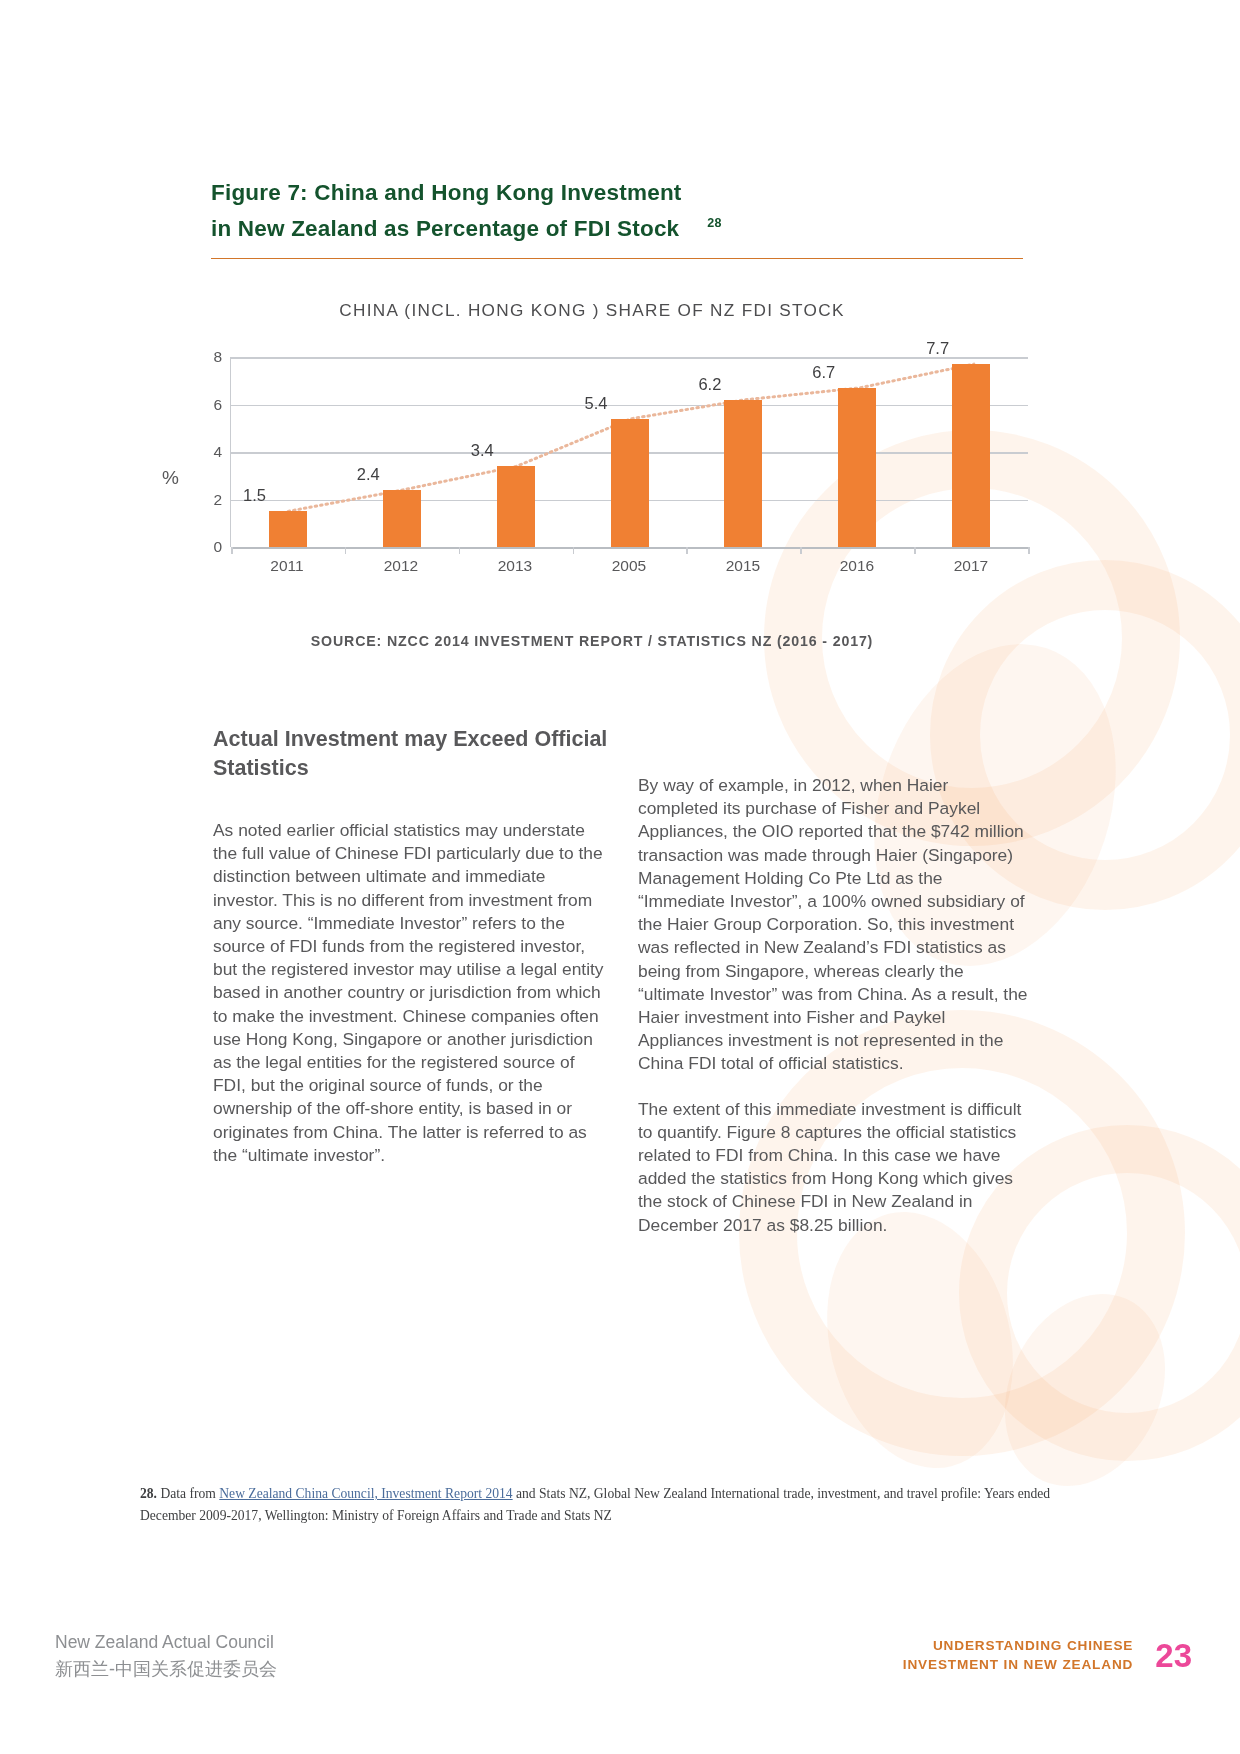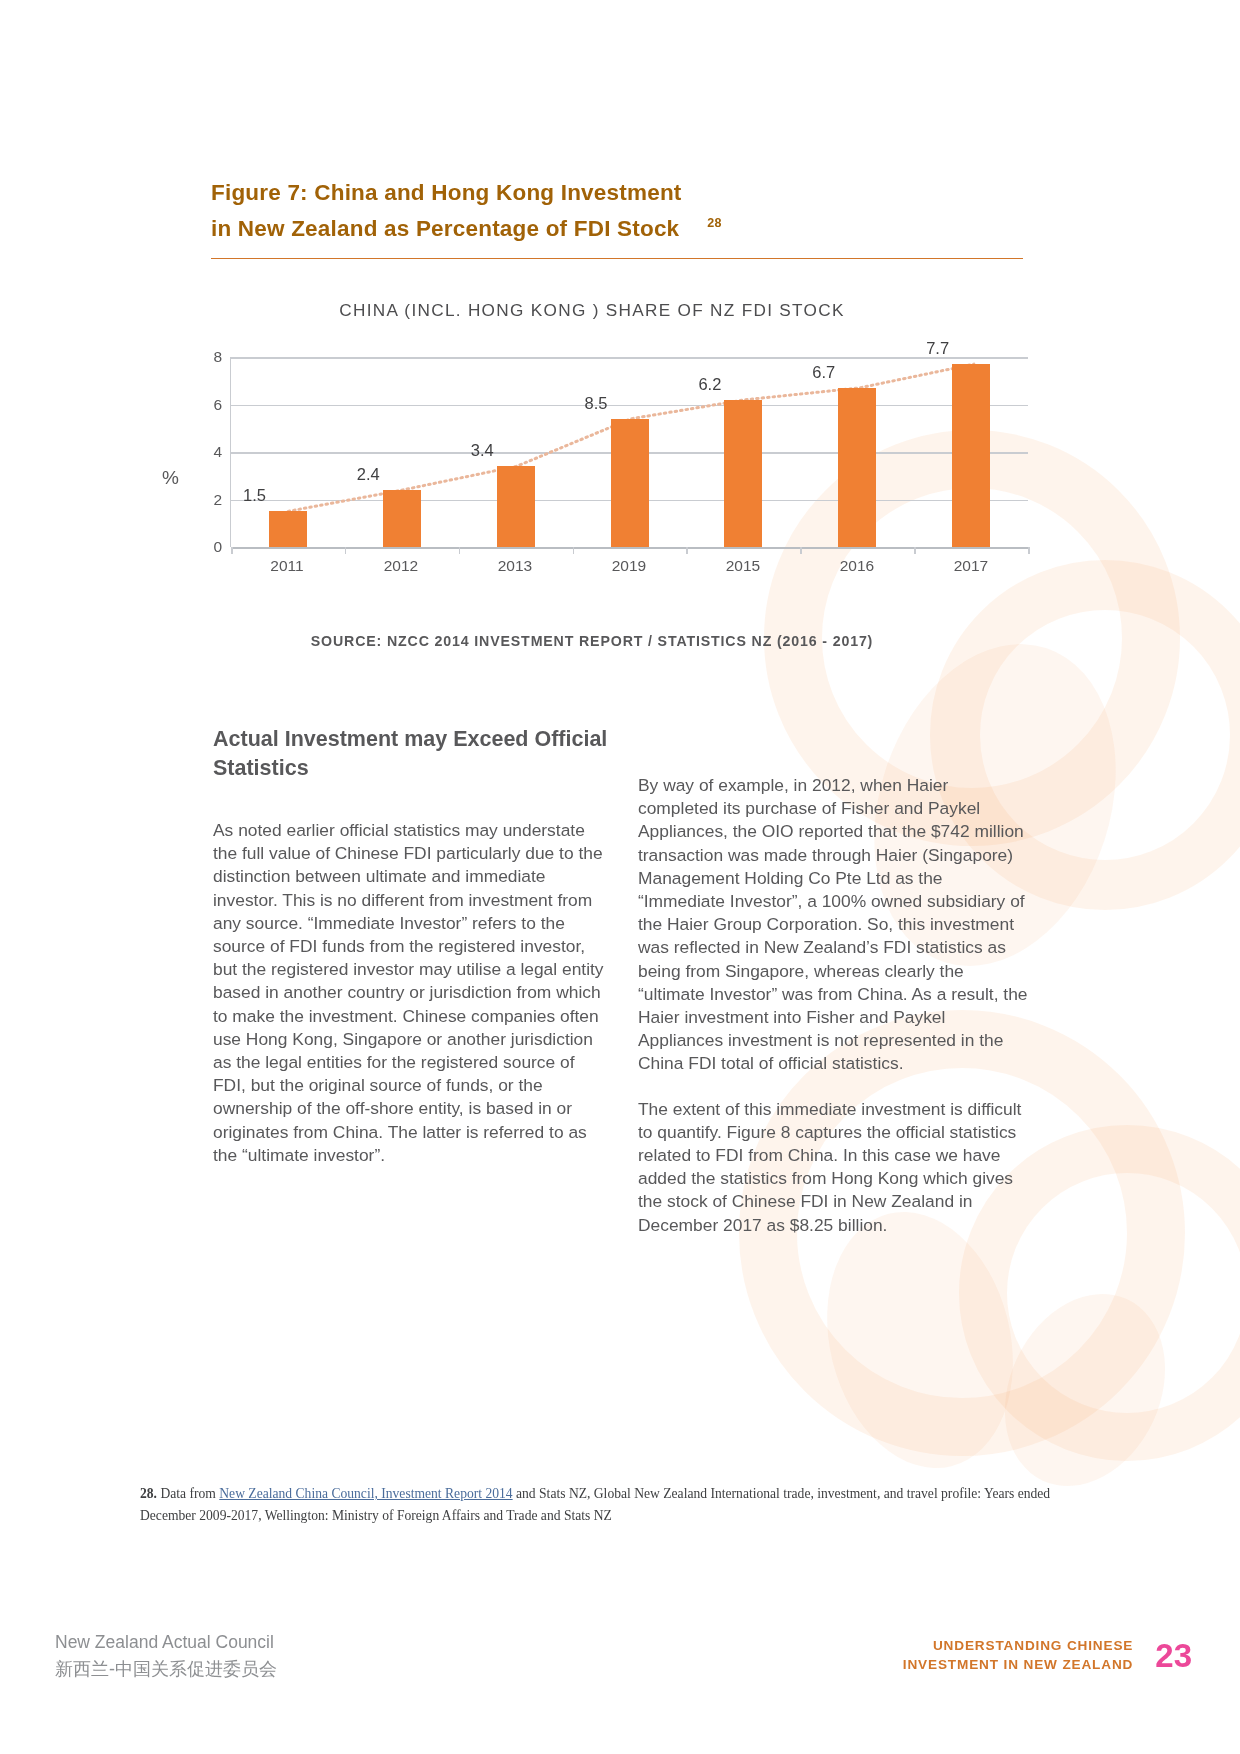--- a/index.html
+++ b/index.html
@@ -34,21 +34,21 @@
   .wm-blob.b3{width:150px;height:200px;right:80px;top:1290px;transform:rotate(25deg);}
 
   
   #page{position:relative;z-index:2;width:1240px;height:1754px;}
 
   
   #figure-head{
     position:absolute;left:211px;top:178px;width:812px;
   }
   .fig-title{
-    color:#a16207;
+    color:#14532d;
     font-size:22.5px;
     font-weight:bold;
     line-height:30px;
     letter-spacing:.2px;
   }
   .fig-title .sup{font-size:12.5px;vertical-align:super;font-weight:bold;margin-left:28px;}
   .fig-rule{
     margin-top:14px;
     border-top:1.6px solid #d2762a;
     width:812px;
@@ -215,21 +215,21 @@
             </div>
             <div class="bar-col">
               <div class="bar-val" style="bottom: 63px; left: 12px;">2.4</div>
               <div class="bar" style="height: 57px; background: rgb(240, 128, 51);"></div>
             </div>
             <div class="bar-col">
               <div class="bar-val" style="bottom: 86.75px; left: 12px;">3.4</div>
               <div class="bar" style="height: 80.75px; background: rgb(240, 128, 51);"></div>
             </div>
             <div class="bar-col">
-              <div class="bar-val" style="bottom: 134.25px; left: 12px;">8.5</div>
+              <div class="bar-val" style="bottom: 134.25px; left: 12px;">5.4</div>
               <div class="bar" style="height: 128.25px; background: rgb(240, 128, 51);"></div>
             </div>
             <div class="bar-col">
               <div class="bar-val" style="bottom: 153.25px; left: 12px;">6.2</div>
               <div class="bar" style="height: 147.25px; background: rgb(240, 128, 51);"></div>
             </div>
             <div class="bar-col">
               <div class="bar-val" style="bottom: 165.125px; left: 12px;">6.7</div>
               <div class="bar" style="height: 159.125px; background: rgb(240, 128, 51);"></div>
             </div>
@@ -246,21 +246,21 @@
             <div class="tick-mark" style="left: 57.1429%;"></div>
             <div class="tick-mark" style="left: 71.4286%;"></div>
             <div class="tick-mark" style="left: 85.7143%;"></div>
             <div class="tick-mark" style="left: 100%;"></div>
           </div>
       </div>
       <div class="x-labels" id="x-labels">
           <div class="x-label">2011</div>
           <div class="x-label">2012</div>
           <div class="x-label">2013</div>
-          <div class="x-label">2019</div>
+          <div class="x-label">2005</div>
           <div class="x-label">2015</div>
           <div class="x-label">2016</div>
           <div class="x-label">2017</div>
         </div>
     </div>
 
     <div class="chart-source">SOURCE: NZCC 2014 INVESTMENT REPORT / STATISTICS NZ (2016 - 2017)</div>
   </div>
 
   <div id="columns">

